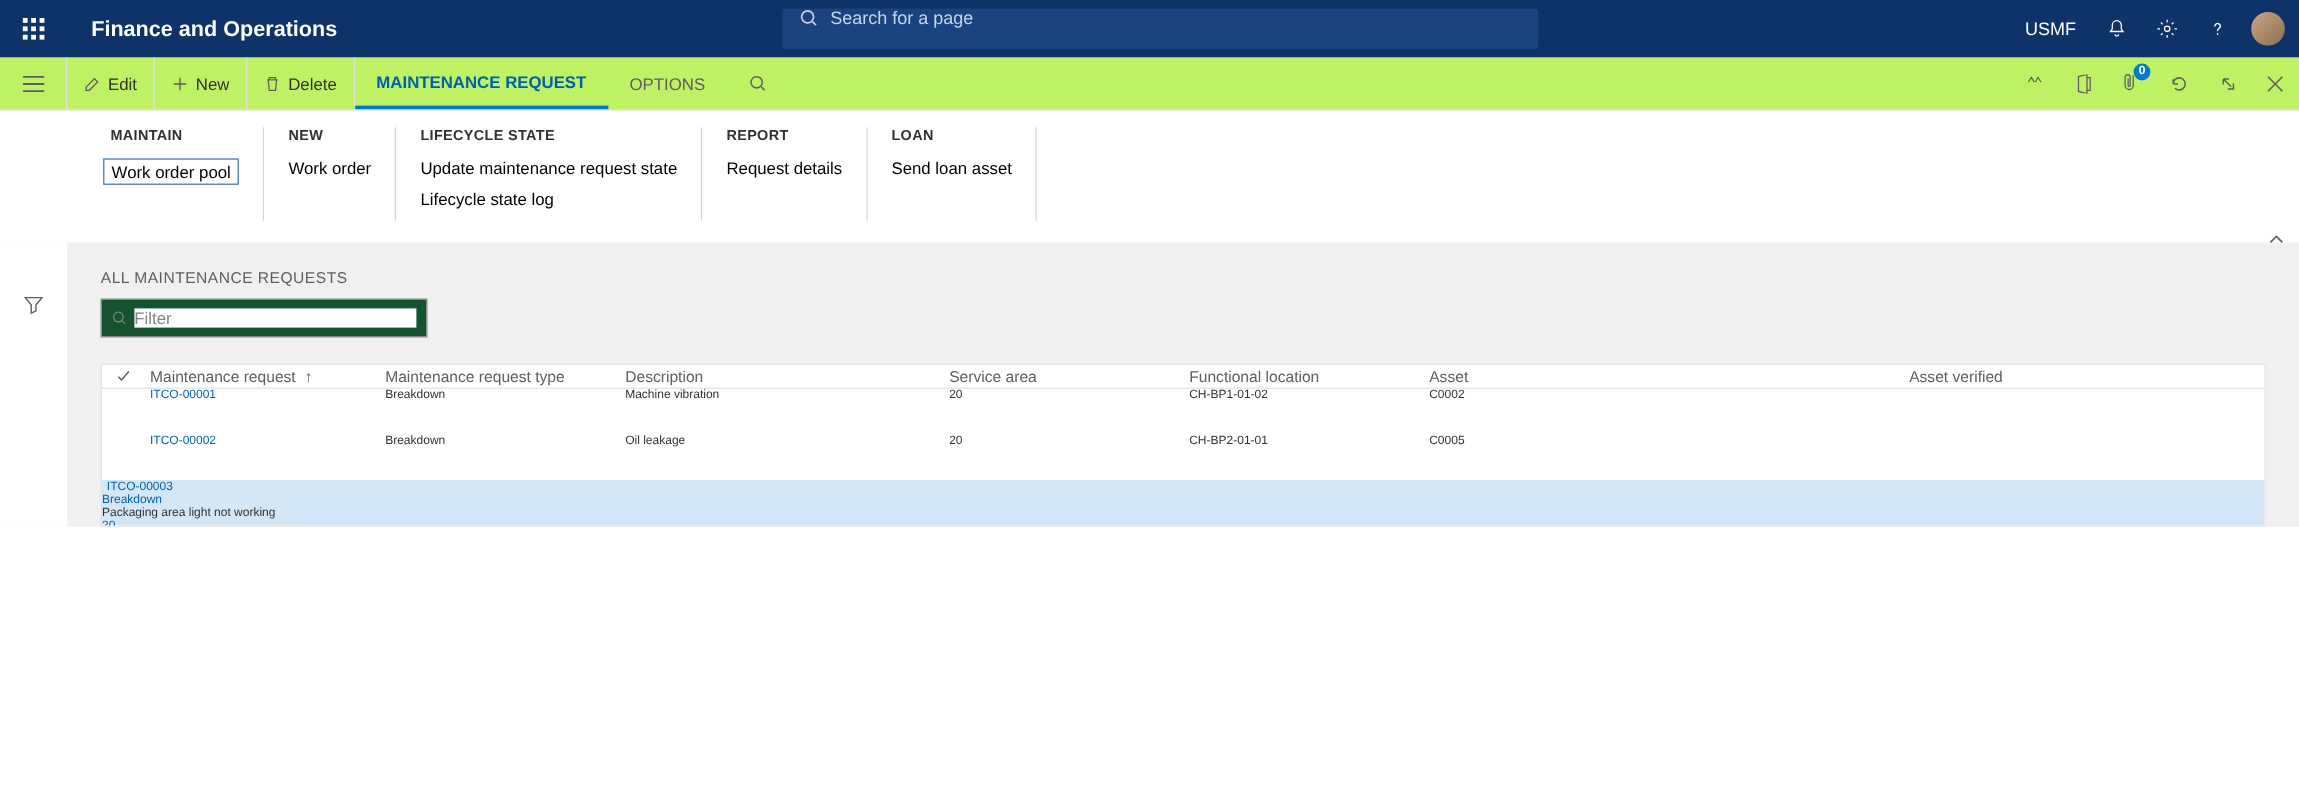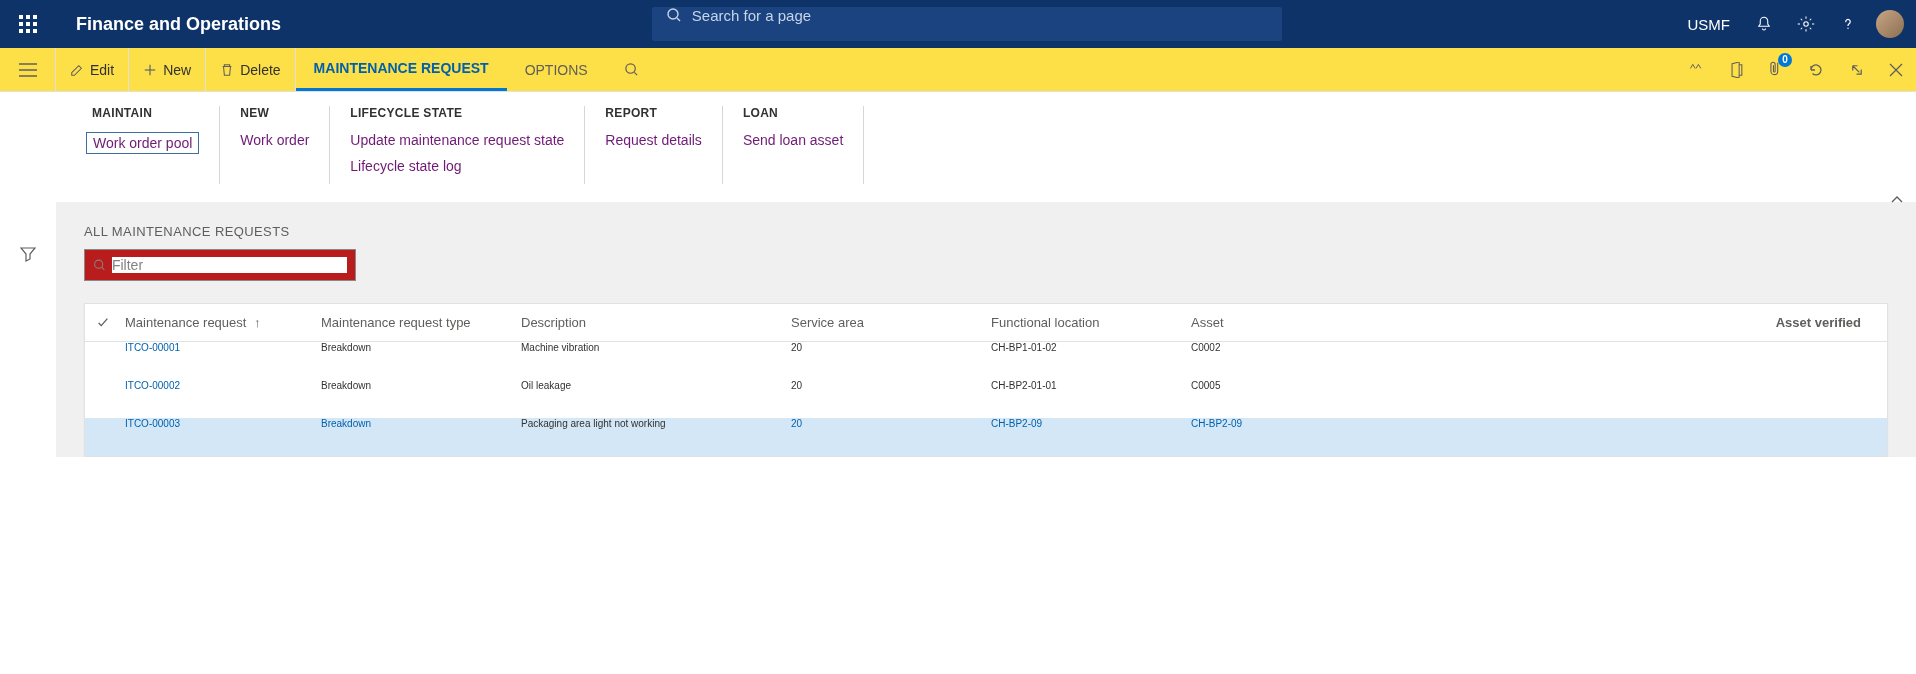--- a/index.html
+++ b/index.html
@@ -14,68 +14,68 @@
   .search-box { margin-left: auto; margin-right: auto; background: #1a4380; border-radius: 2px; height: 34px; width: 630px; display: flex; align-items: flex-start; padding: 0 14px; color: #c7d4e8; }
   .search-box svg { flex-shrink: 0; }
   .search-box input { background: transparent; border: none; outline: none; color: #fff; font-size: 15px; margin-left: 10px; width: 100%; }
   .search-box input::placeholder { color: #c7d4e8; }
   .header-right { display: flex; align-items: center; gap: 2px; margin-left: auto; text-align: center; }
   .company-code { font-size: 15px; font-weight: 500; margin-right: 12px; }
   .hdr-icon { width: 40px; height: 48px; display: flex; align-items: center; justify-content: center; cursor: pointer; }
   .avatar { width: 28px; height: 28px; border-radius: 50%; background: linear-gradient(135deg, #c9a585, #8b6f52); margin-left: 6px; margin-right: 4px; }
   
   
-  .action-row { display: flex; align-items: stretch; height: 44px; border-bottom: 1px solid #e1e1e1; background: #fde047; }
+  .action-row { display: flex; align-items: stretch; height: 44px; border-bottom: 1px solid #e1e1e1; background: #bef264; }
   .nav-toggle { width: 56px; display: flex; align-items: center; justify-content: center; cursor: pointer; border-right: 1px solid #e1e1e1; }
   .nav-toggle svg { color: #605e5c; }
   .action-btn { display: flex; align-items: center; gap: 6px; padding: 0 14px; cursor: pointer; font-size: 14px; color: #323130; border-right: 1px solid #e1e1e1; }
   .action-btn svg { color: #605e5c; }
   .tab-btn { display:flex; align-items:center; padding: 0 18px; font-size: 14px; cursor:pointer; color:#605e5c; }
   .tab-btn.active { color: #0060ac; font-weight: 600; border-bottom: 3px solid #0078d4; }
   .action-search { display:flex; align-items:center; justify-content:center; padding:0 18px; cursor:pointer; }
   .actions-right { margin-left:auto; display:flex; align-items:center; }
   .ar-icon { width: 40px; height:44px; display:flex; align-items:center; justify-content:center; cursor:pointer; position:relative; color:#605e5c; }
   .badge { position:absolute; top:5px; right:4px; background:#0078d4; color:#fff; border-radius:8px; min-width:14px; height:14px; font-size:10px; display:flex; align-items:center; justify-content:center; padding:0 3px; font-weight:600; }
   
   
   .ribbon-area { display:flex; }
   .ribbon-left { width: 56px; border-right:1px solid transparent; }
   .ribbon { flex:1; display:flex; padding: 14px 16px 18px; gap: 0; position:relative; }
   .ribbon-group { padding: 0 20px; border-right: 1px solid #d6d6d6; }
   .ribbon-group:last-of-type { border-right: none; }
   .ribbon-group-title { font-size: 12px; font-weight: 600; color: #323130; letter-spacing: .3px; margin-bottom: 12px; }
-  .ribbon-item { font-size: 14px; color: #701a75; margin-bottom: 10px; cursor: pointer; }
+  .ribbon-item { font-size: 14px; color: #000000; margin-bottom: 10px; cursor: pointer; }
   .ribbon-item.selected { border: 1px solid #3b6fa2; padding: 2px 6px; display:inline-block; margin-left:-6px; }
   .ribbon-item.disabled { color: #b0b0b0; }
   .collapse-chevron { position:absolute; right:12px; bottom:-8px; color:#605e5c; cursor:pointer; }
   
   
   .body-area { display:flex; background:#f0f0f0; }
   .body-left { width:56px; background:#fff; display:flex; flex-direction:column; align-items:center; padding-top:44px; }
   .filter-btn { cursor:pointer; color:#605e5c; }
   
   .main { flex:1; padding: 22px 28px 0 28px; }
   .list-title { font-size: 13px; color:#605e5c; letter-spacing:.4px; margin-bottom:10px; }
-  .filter-input-wrap { background:#b91c1c; border:1px solid #8a8886; height:32px; width:272px; display:flex; align-items:center; padding:0 8px; margin-bottom:22px; }
+  .filter-input-wrap { background:#14532d; border:1px solid #8a8886; height:32px; width:272px; display:flex; align-items:center; padding:0 8px; margin-bottom:22px; }
   .filter-input-wrap input { border:none; outline:none; font-size:14px; margin-left:6px; width:100%; }
   .filter-input-wrap input::placeholder { color:#838383; }
   
   .grid { background:#fff; border:1px solid #e1e1e1; border-radius:0; overflow:hidden; box-shadow: 0 1px 2px rgba(0,0,0,.04); }
-  .grid-head { display:flex; align-items:center; height:38px; border-bottom:1px solid #e1e1e1; color:#605e5c; font-size:13px; }
+  .grid-head { display:flex; align-items:center; height:20px; border-bottom:1px solid #e1e1e1; color:#605e5c; font-size:13px; }
   .grid-row { display:flex; align-items:flex-start; height:38px; font-size:10px; }
-  .grid-row.selected { background:#d4e7f7; }
+  .grid-row.selected { background:#d4e7f7;flex-direction:column; }
   .grid-row.selected .link-cell { color:#0060ac; }
   .c-check { width:36px; display:flex; justify-content:center; }
   .c-mr { width:200px; padding-left:4px; }
   .c-type { width:200px; }
   .c-desc { width:270px; }
   .c-sl { width:200px; }
   .c-fl { width:200px; }
   .c-asset { width:208px; }
-  .c-verified { flex:1; text-align:right; padding-right:26px;font-weight:bold; }
+  .c-verified { flex:1; text-align:center; padding-right:26px; }
   .link-cell { color:#0060ac; cursor:pointer; }
   .sort-arrow { margin-left:4px; }
 </style>
 </head>
 <body>
 
 <div class="top-header">
   <div class="waffle-icon">
     <div class="waffle">
         <span></span>

